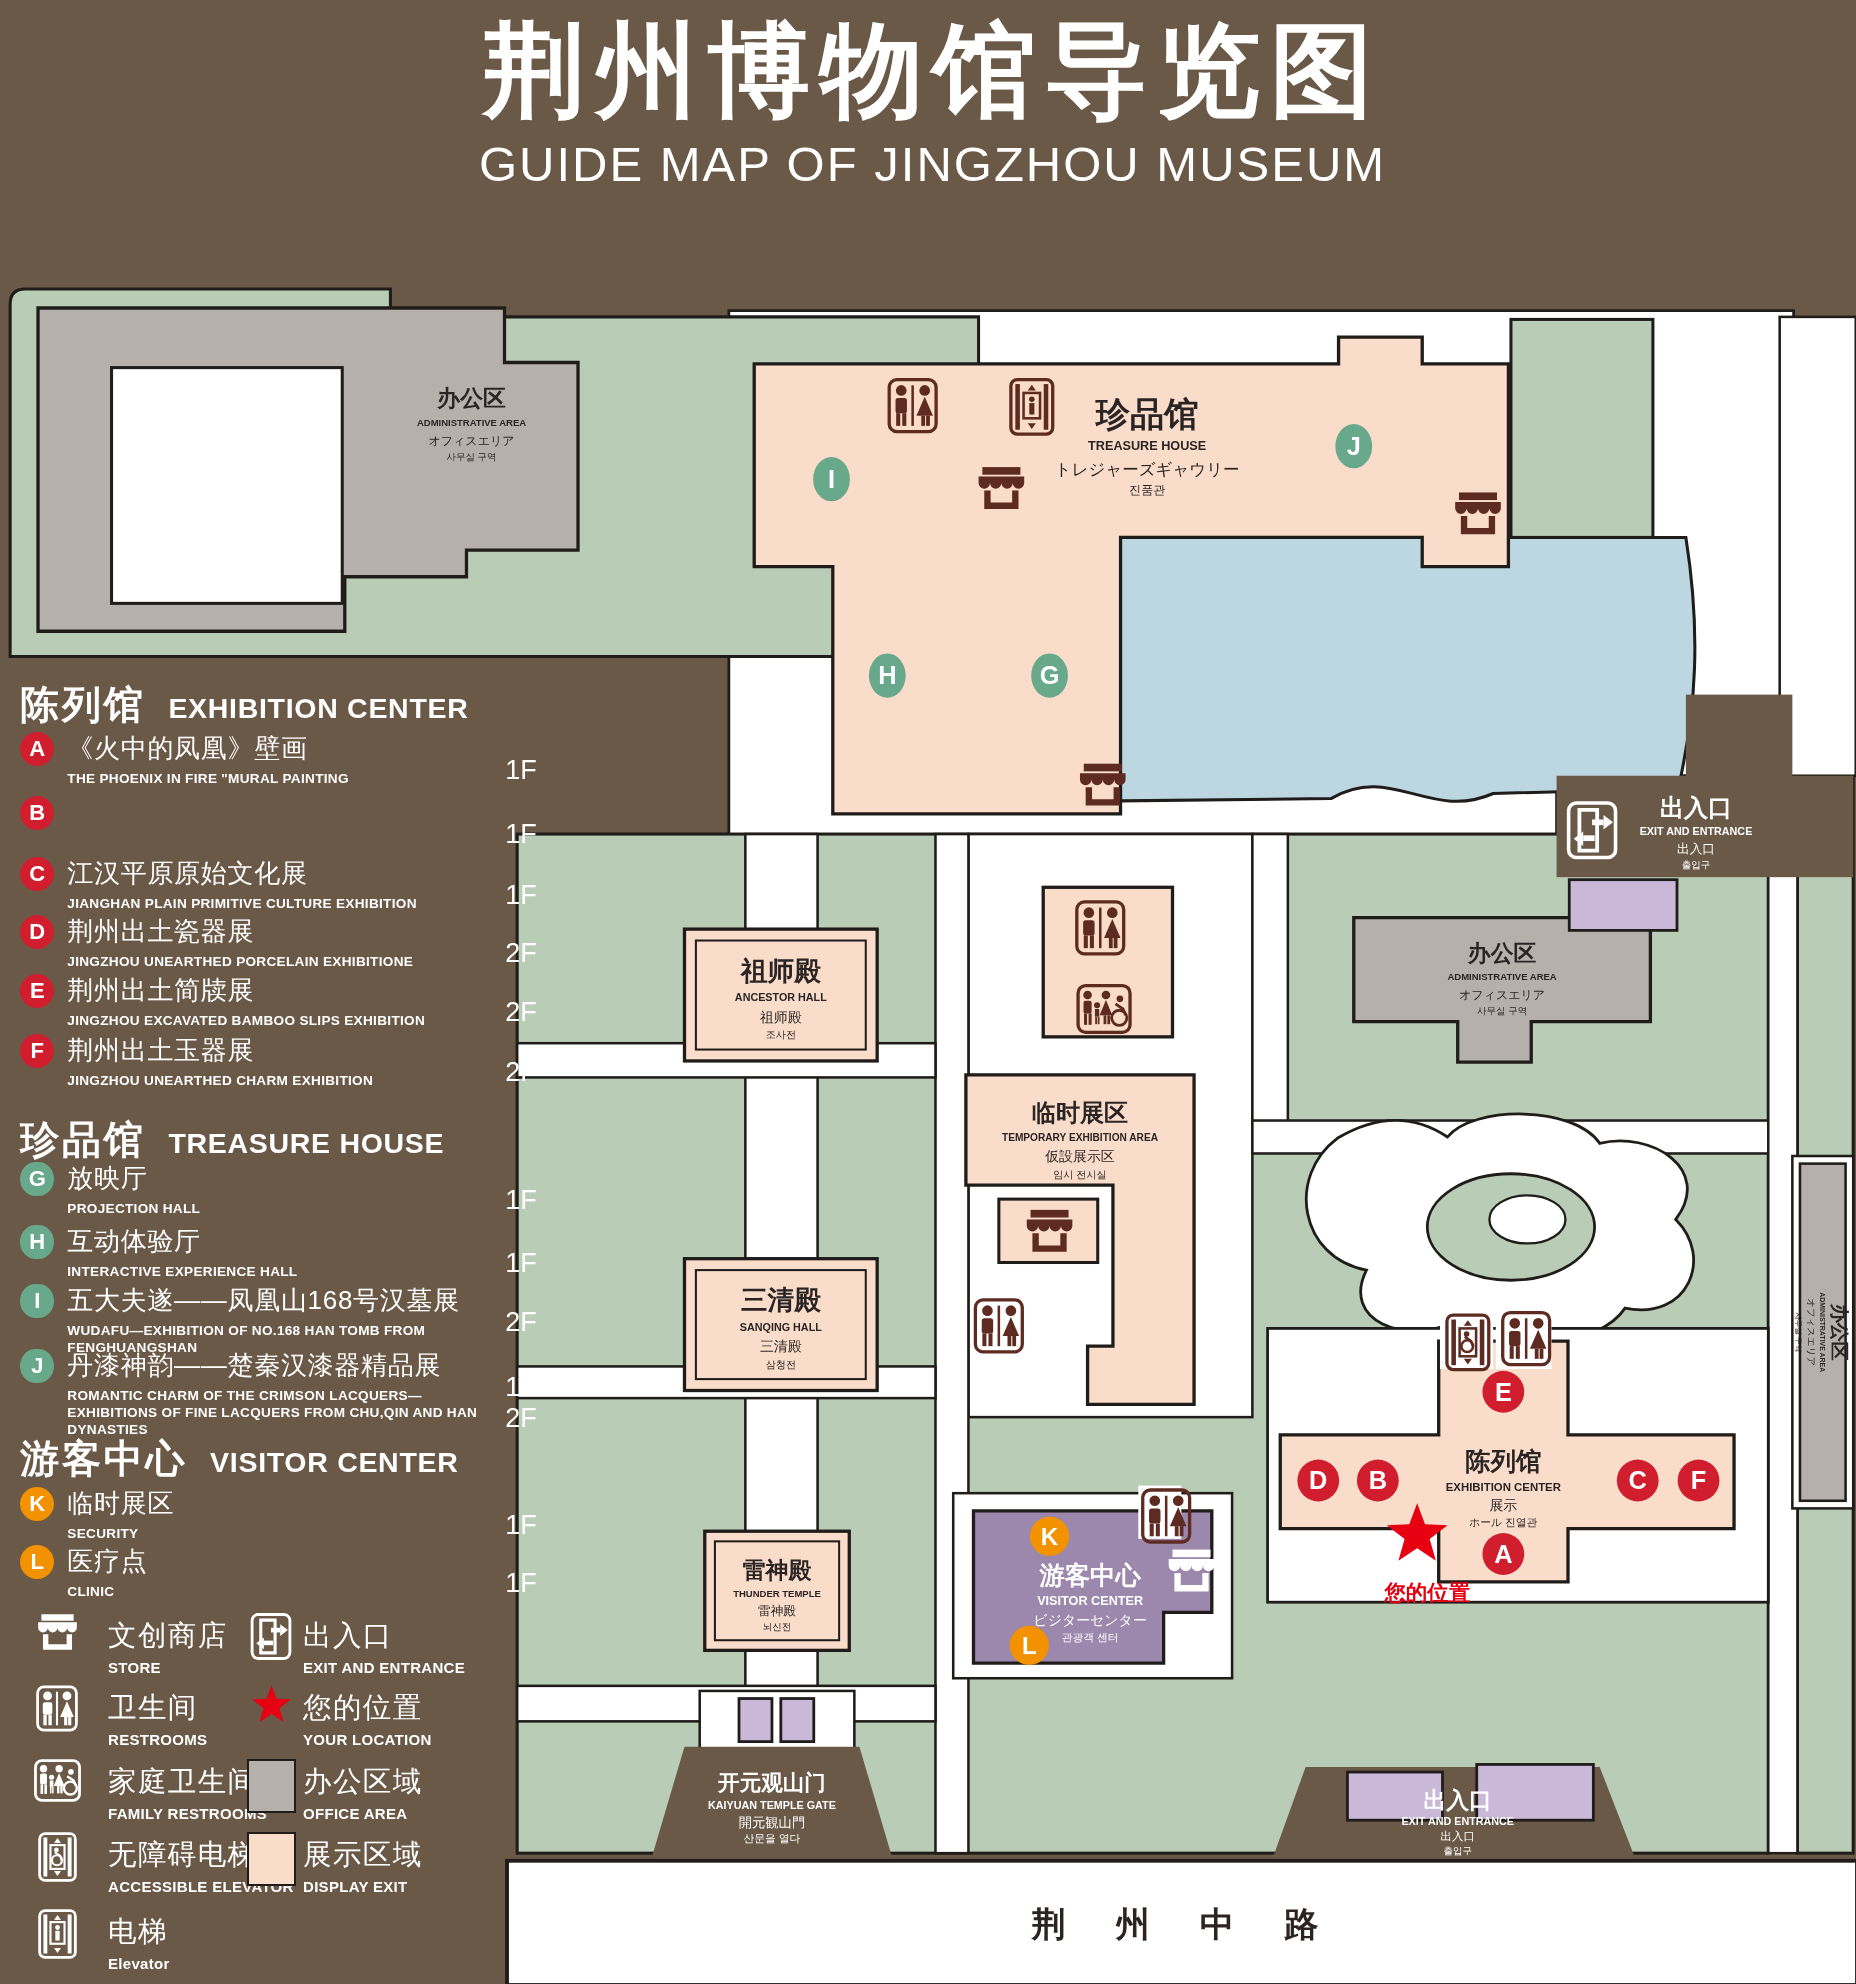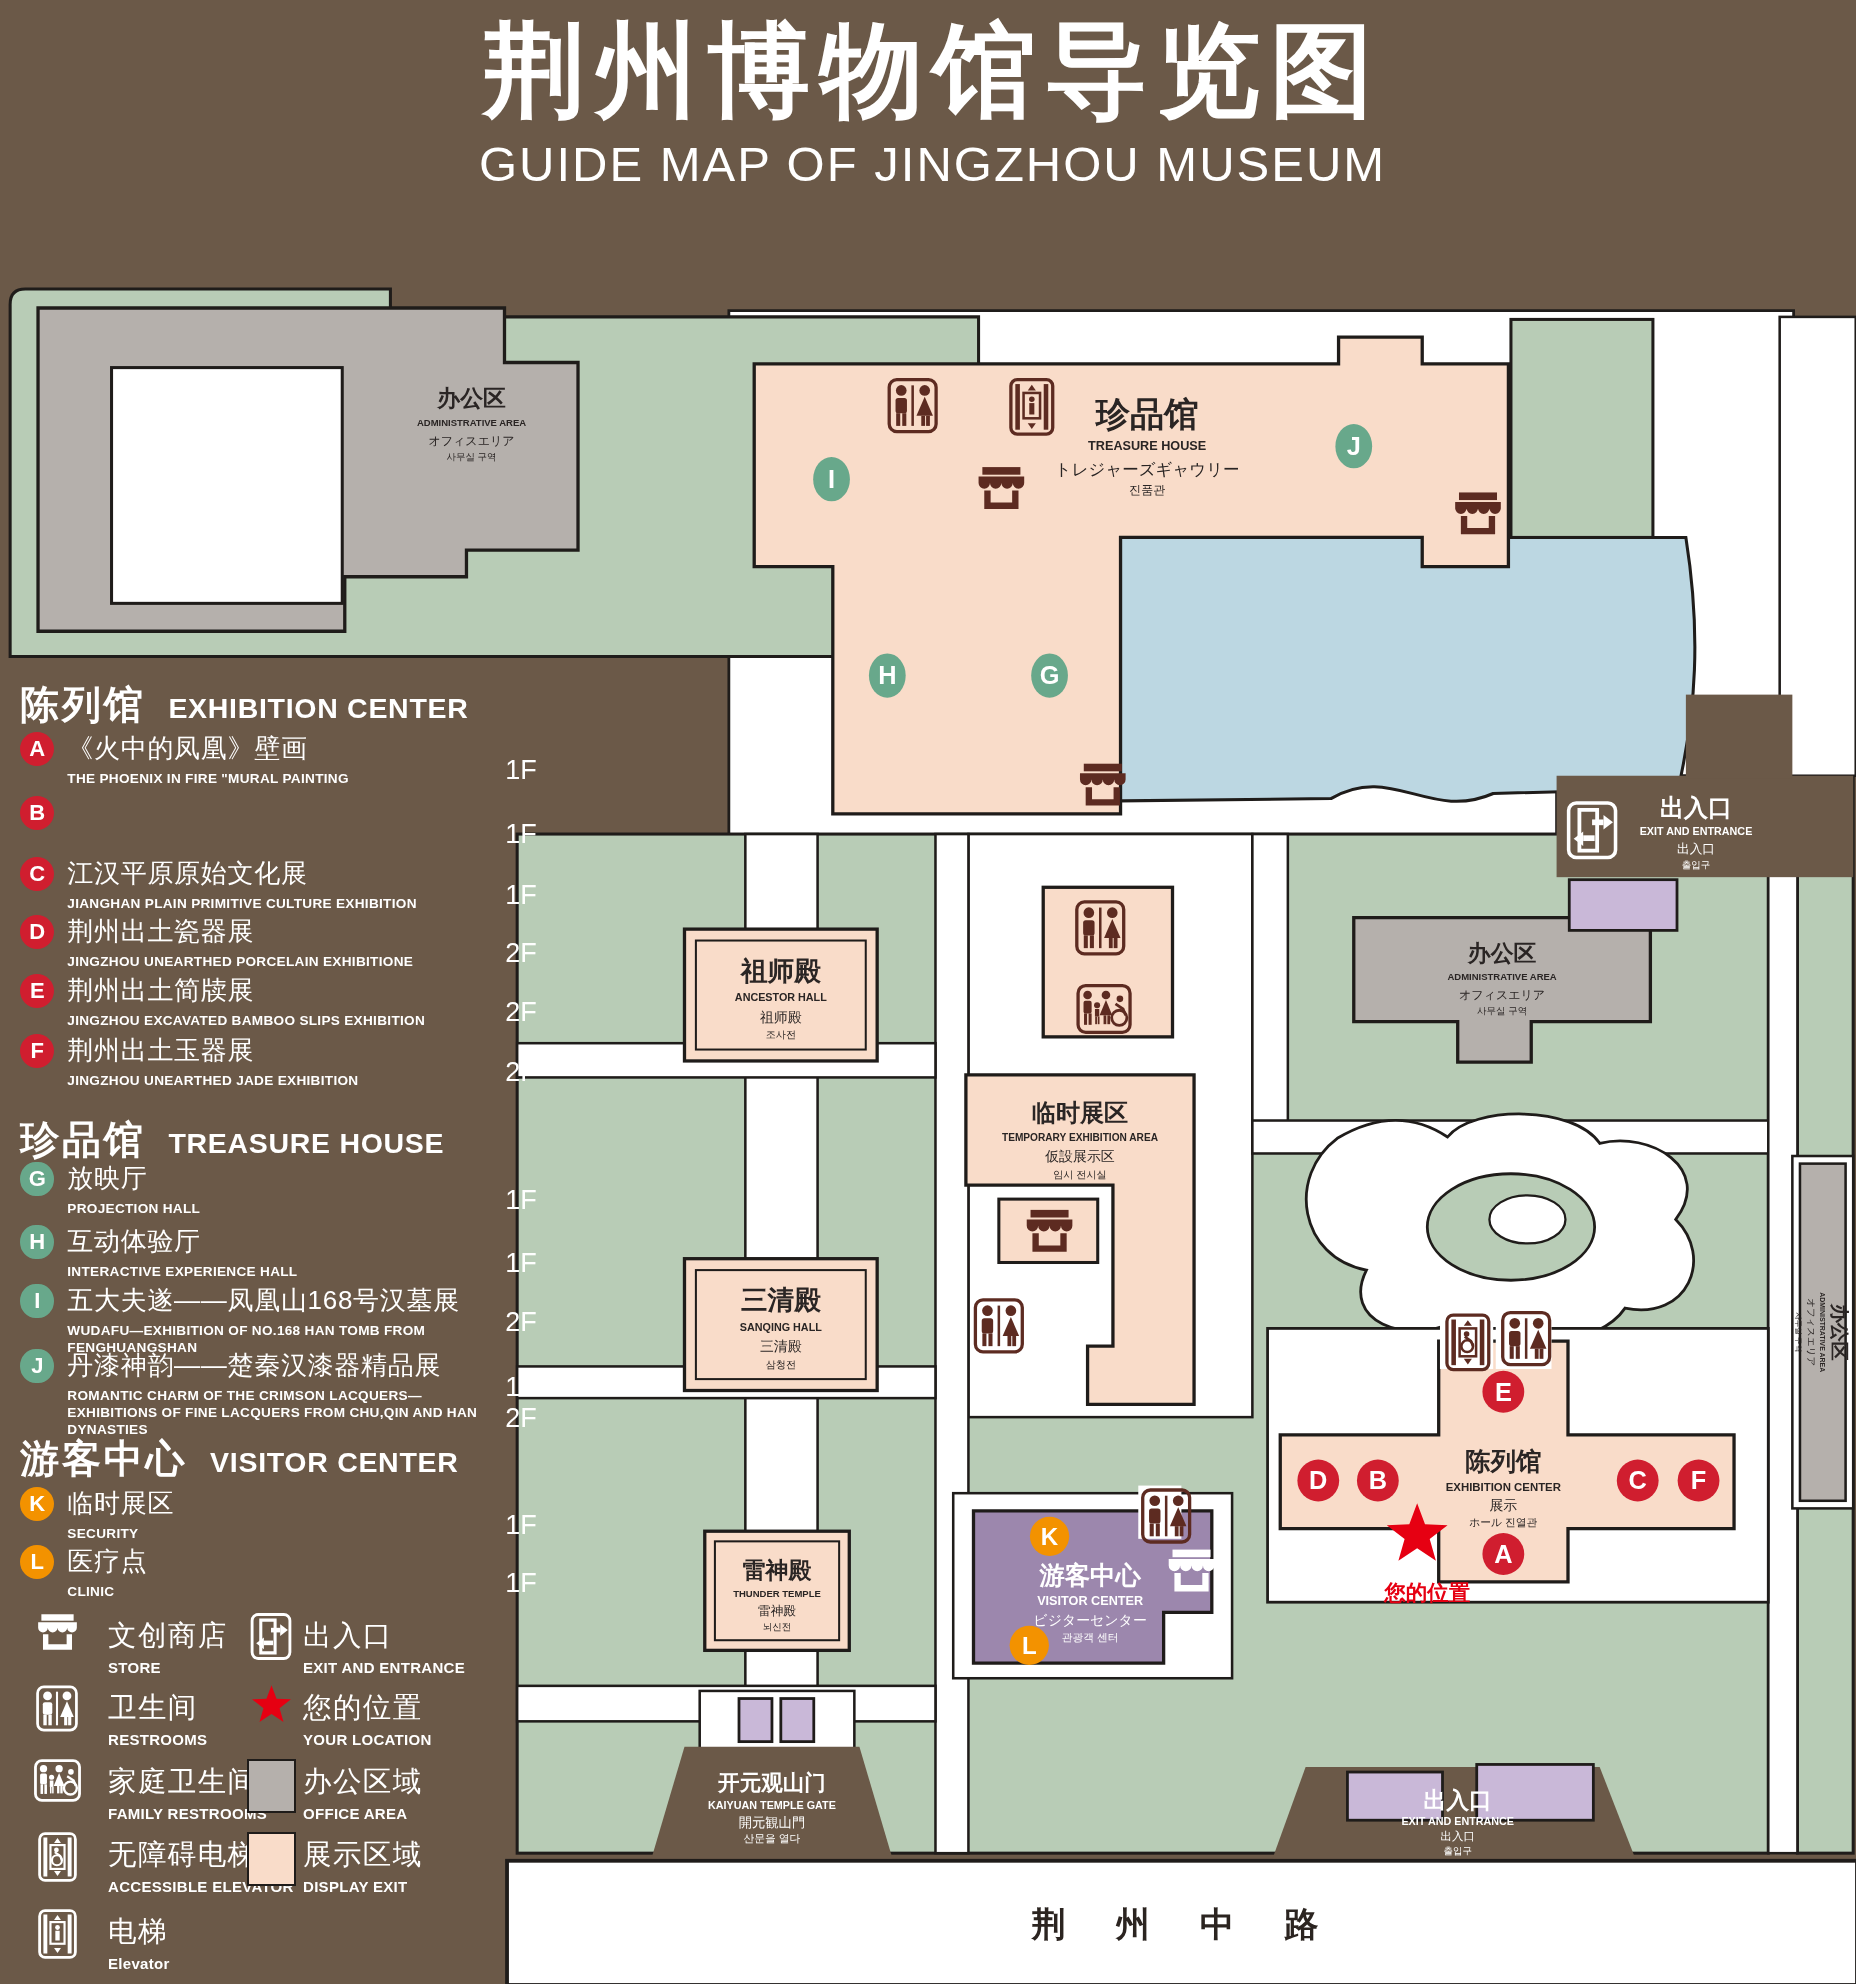--- a/index.html
+++ b/index.html
@@ -356,21 +356,21 @@
       <div class="lg-main">
           <div class="lg-zh">荆州出土简牍展</div>
       <div class="lg-en">JINGZHOU EXCAVATED BAMBOO SLIPS EXHIBITION</div>
         </div>
       <span class="lg-floor">2F</span>
     </div>
     <div class="lg-item" style="top:1033px">
       <span class="dot red">F</span>
       <div class="lg-main">
           <div class="lg-zh">荆州出土玉器展</div>
-      <div class="lg-en">JINGZHOU UNEARTHED JADE EXHIBITION</div>
+      <div class="lg-en">JINGZHOU UNEARTHED CHARM EXHIBITION</div>
         </div>
       <span class="lg-floor">2F</span>
     </div>
 
     <div class="lg-header" style="top:1113px">
       <span class="hz">珍品馆</span><span class="he">TREASURE HOUSE</span>
     </div>
 
     <div class="lg-item" style="top:1161px">
       <span class="dot green">G</span>

